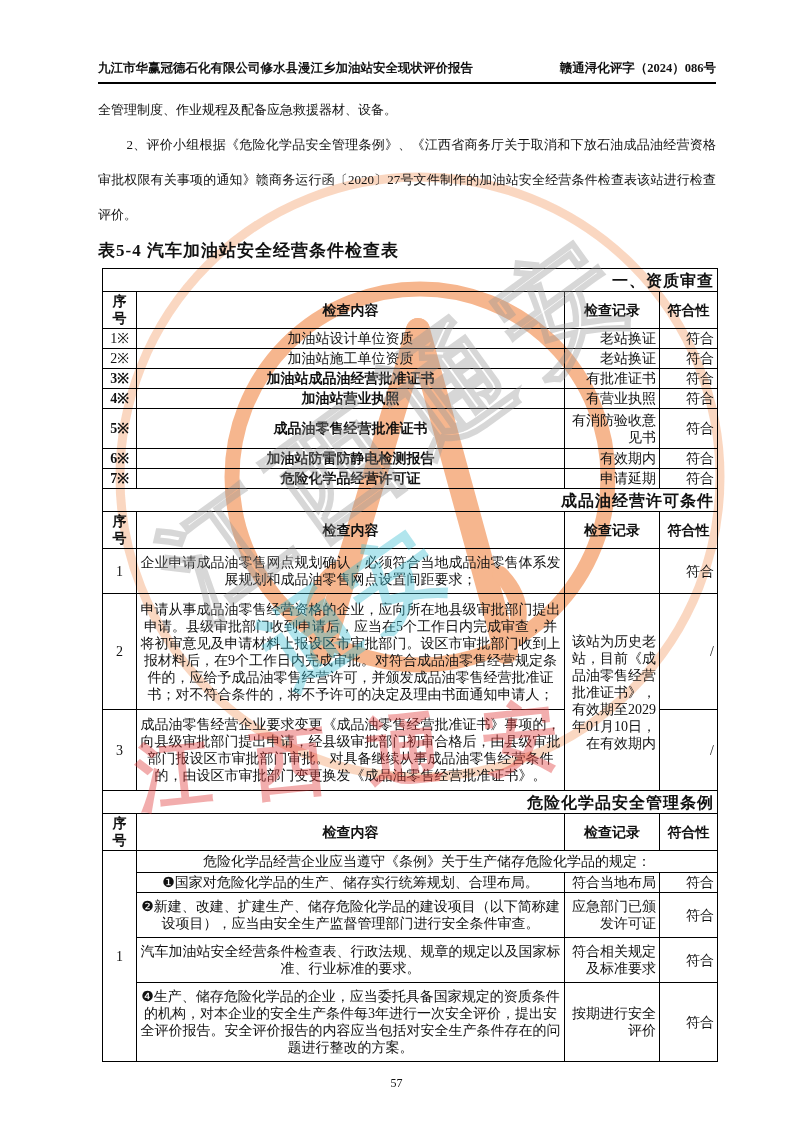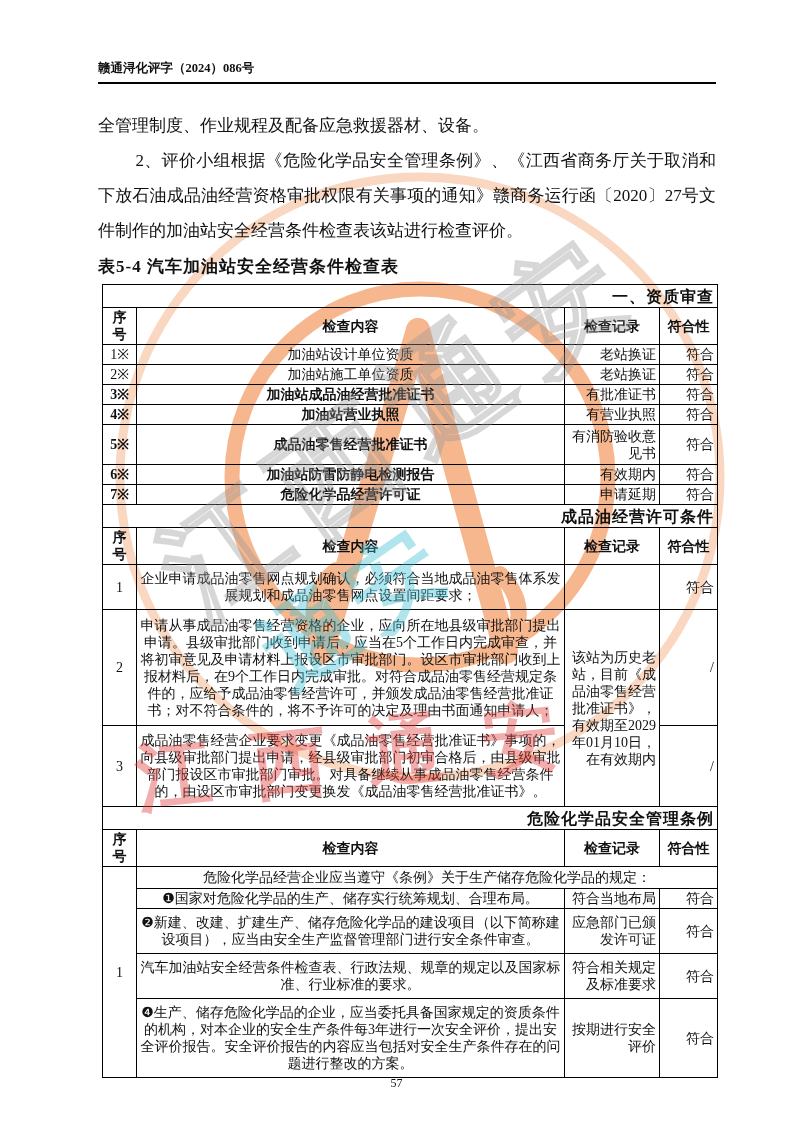--- a/index.html
+++ b/index.html
@@ -22,22 +22,22 @@
     display:flex;
     justify-content:space-between;
     align-items:flex-end;
     font-size:12.5px;
     font-weight:bold;
     padding-bottom:5px;
     border-bottom:2px solid #000;
   }
   
   .body-text{
-    margin-top:24px;
-    font-size:17px;
+    margin-top:8px;
+    font-size:13px;
     line-height:35px;
     text-align:justify;
   }
   .body-text p{margin:0;}
   .indent{text-indent:2.2em;}
   .table-title{
     font-weight:bold;
     font-size:17px;
     margin:7px 0 6px 0;
     letter-spacing:1px;
@@ -142,20 +142,21 @@
         <path d="M418 330 L506 652" stroke-width="24" stroke-linecap="round"></path>
         <path d="M322 652 Q300 600 336 570" stroke-width="16" stroke-linecap="round"></path>
         <path d="M506 652 Q534 608 500 574" stroke-width="16" stroke-linecap="round"></path>
       </g>
     </svg>
   </div>
 
   <div class="content">
 
     <div class="doc-header">
+      <span>九江市华赢冠德石化有限公司修水县漫江乡加油站安全现状评价报告</span>
       <span>赣通浔化评字（2024）086号</span>
     </div>
 
     <div class="body-text">
       <p>全管理制度、作业规程及配备应急救援器材、设备。</p>
       <p class="indent">2、评价小组根据《危险化学品安全管理条例》、《江西省商务厅关于取消和下放石油成品油经营资格审批权限有关事项的通知》赣商务运行函〔2020〕27号文件制作的加油站安全经营条件检查表该站进行检查评价。</p>
     </div>
 
     <div class="table-title">表5-4 汽车加油站安全经营条件检查表</div>
 

